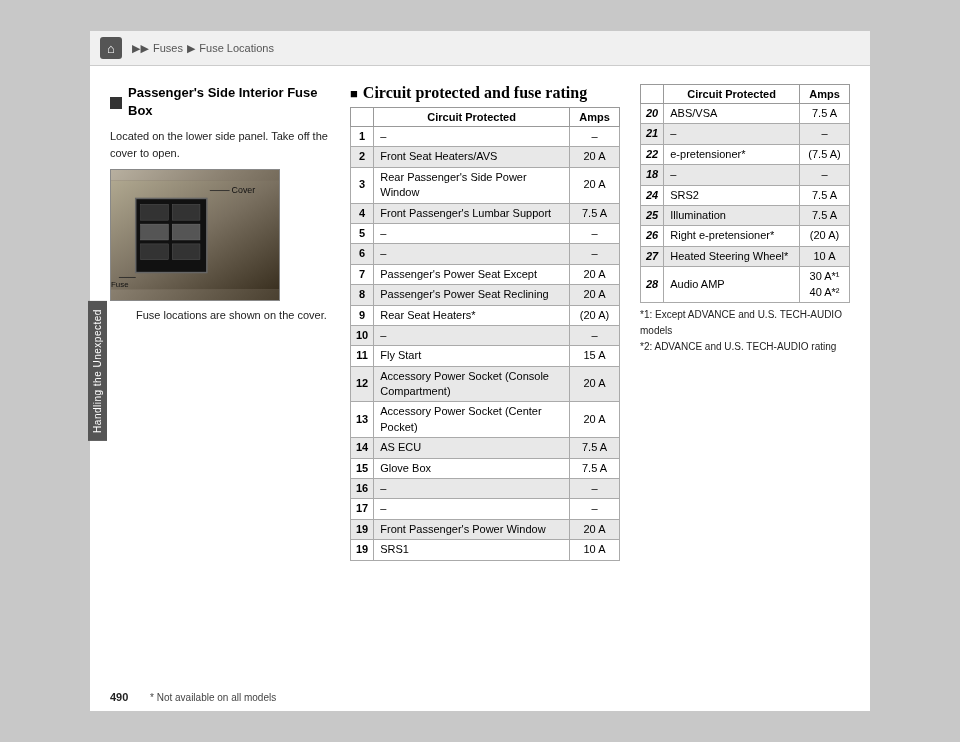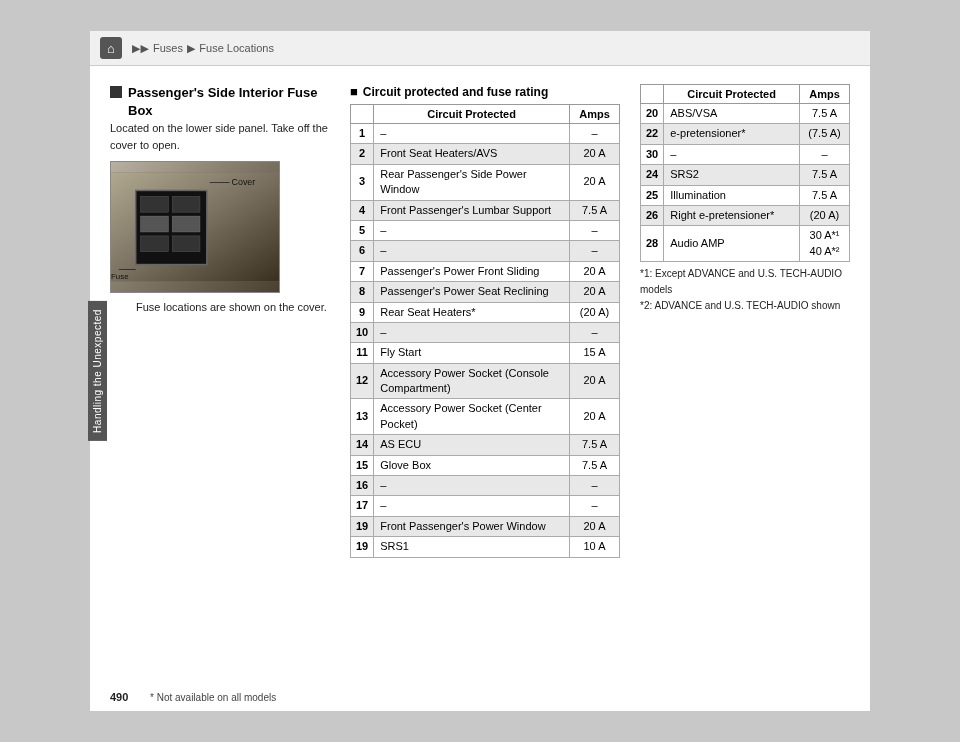--- a/index.html
+++ b/index.html
@@ -157,20 +157,21 @@
     .right-table tr:nth-child(even) td {
       background: #e8e8e8;
     }
     .right-table tr:nth-child(odd) td {
       background: #fff;
     }
     .right-table td.row-num {
       width: 22px;
       font-weight: bold;
       text-align: center;
+      font-style: italic;
     }
     .right-table td.circuit {
       text-align: left;
       padding-left: 6px;
       margin-left: 27px;
     }
     .right-table td.amps {
       width: 50px;
       text-align: center;
     }
@@ -190,21 +191,22 @@
     }
     .page-bottom-note {
       position: absolute;
       bottom: 8px;
       left: 50px;
       font-size: 10px;
       color: #444;
     }
     .section-header-row {
       display: flex;
-      align-items: flex-start;
+      align-items: center;
+      margin-bottom: 8px;
     }
     .black-square {
       width: 12px;
       height: 12px;
       background: #333;
       flex-shrink: 0;
       margin-right: 6px;
       margin-top: 2px;
     }
     .table-header-row {
@@ -273,21 +275,21 @@
           </svg>
         </div>
       </div>
 
       <p class="diagram-caption">Fuse locations are shown on the cover.</p>
     </div>
 
     <div class="middle-column">
       <div class="table-header-row">
         <span style="font-weight:bold; font-size:13px;">■</span>
-        <span style="font-weight:bold; font-size:12px;">Circuit protected and fuse rating</span>
+        <span style="font-weight:bold; font-size:16px;font-family:Liberation Serif, serif;">Circuit protected and fuse rating</span>
       </div>
       <table class="fuse-table">
         <thead>
           <tr>
             <th></th>
             <th class="circuit">Circuit Protected</th>
             <th>Amps</th>
           </tr>
         </thead>
         <tbody id="middle-tbody">
@@ -316,21 +318,21 @@
               <td class="circuit">–</td>
               <td class="amps">–</td>
             </tr>
             <tr>
               <td class="row-num">6</td>
               <td class="circuit">–</td>
               <td class="amps">–</td>
             </tr>
             <tr>
               <td class="row-num">7</td>
-              <td class="circuit">Passenger's Power Front Sliding</td>
+              <td class="circuit">Passenger's Power Seat Except</td>
               <td class="amps">20 A</td>
             </tr>
             <tr>
               <td class="row-num">8</td>
               <td class="circuit">Passenger's Power Seat Reclining</td>
               <td class="amps">20 A</td>
             </tr>
             <tr>
               <td class="row-num">9</td>
               <td class="circuit">Rear Seat Heaters*</td>
@@ -399,54 +401,64 @@
             <th>Amps</th>
           </tr>
         </thead>
         <tbody id="right-tbody">
         <tr>
               <td class="row-num">20</td>
               <td class="circuit">ABS/VSA</td>
               <td class="amps" style="white-space: pre;">7.5 A</td>
             </tr>
             <tr>
+              <td class="row-num">21</td>
+              <td class="circuit">–</td>
+              <td class="amps" style="white-space: pre;">–</td>
+            </tr>
+            <tr>
               <td class="row-num">22</td>
               <td class="circuit">e-pretensioner*</td>
               <td class="amps" style="white-space: pre;">(7.5 A)</td>
             </tr>
             <tr>
-              <td class="row-num">30</td>
+              <td class="row-num">18</td>
               <td class="circuit">–</td>
               <td class="amps" style="white-space: pre;">–</td>
             </tr>
             <tr>
               <td class="row-num">24</td>
               <td class="circuit">SRS2</td>
               <td class="amps" style="white-space: pre;">7.5 A</td>
             </tr>
             <tr>
               <td class="row-num">25</td>
               <td class="circuit">Illumination</td>
               <td class="amps" style="white-space: pre;">7.5 A</td>
             </tr>
             <tr>
               <td class="row-num">26</td>
               <td class="circuit">Right e-pretensioner*</td>
               <td class="amps" style="white-space: pre;">(20 A)</td>
+            </tr>
+            <tr>
+              <td class="row-num">27</td>
+              <td class="circuit">Heated Steering Wheel*</td>
+              <td class="amps" style="white-space: pre;">10 A</td>
             </tr>
             <tr>
               <td class="row-num">28</td>
               <td class="circuit">Audio AMP</td>
               <td class="amps" style="white-space: pre;">30 A*¹
 40 A*²</td>
             </tr>
           </tbody>
       </table>
       <div class="footnotes" id="footnotes-container">
           <p>*1: Except ADVANCE and U.S. TECH-AUDIO models</p>
-          <p>*2: ADVANCE and U.S. TECH-AUDIO shown</p>
+          <p>*2: ADVANCE and U.S. TECH-AUDIO rating</p>
         </div>
     </div>
   </div>
 
   <div class="page-bottom">490</div>
   <div class="page-bottom-note" style="position:absolute; bottom:8px; left:60px; font-size:10px; color:#444;">* Not available on all models</div>
 </div>
 
 </body></html>

